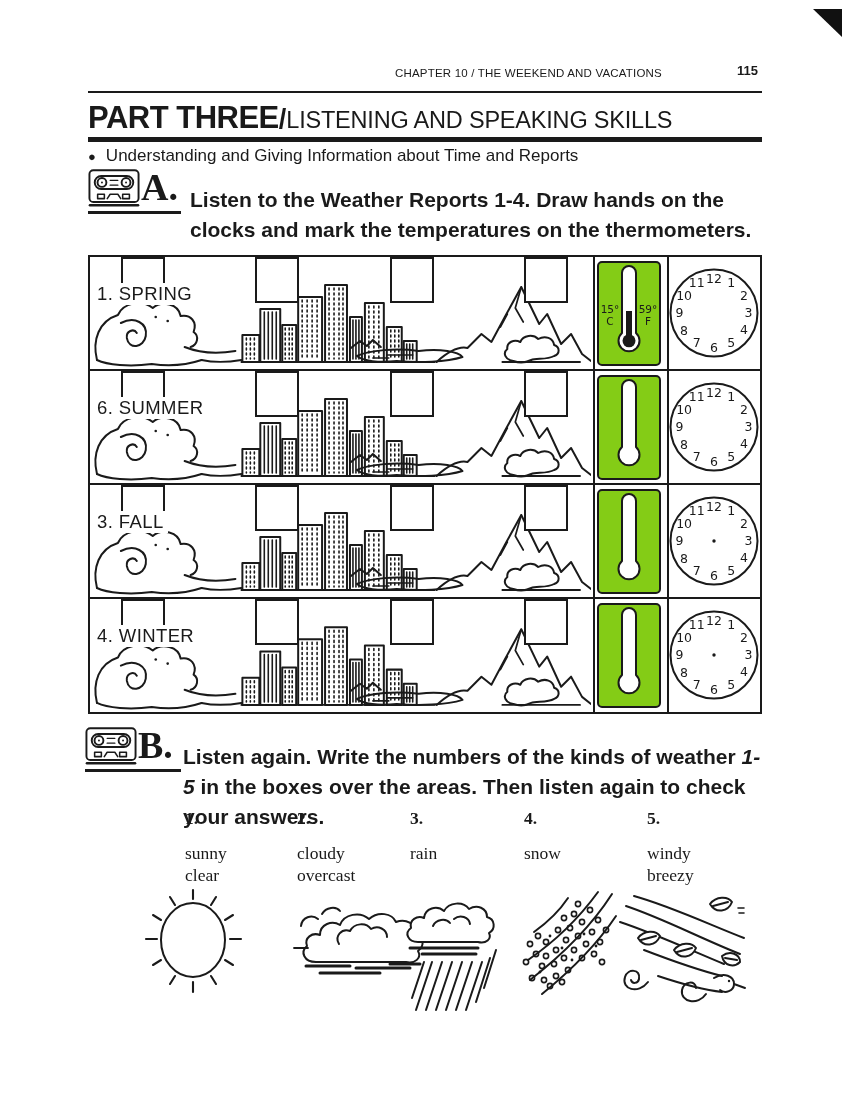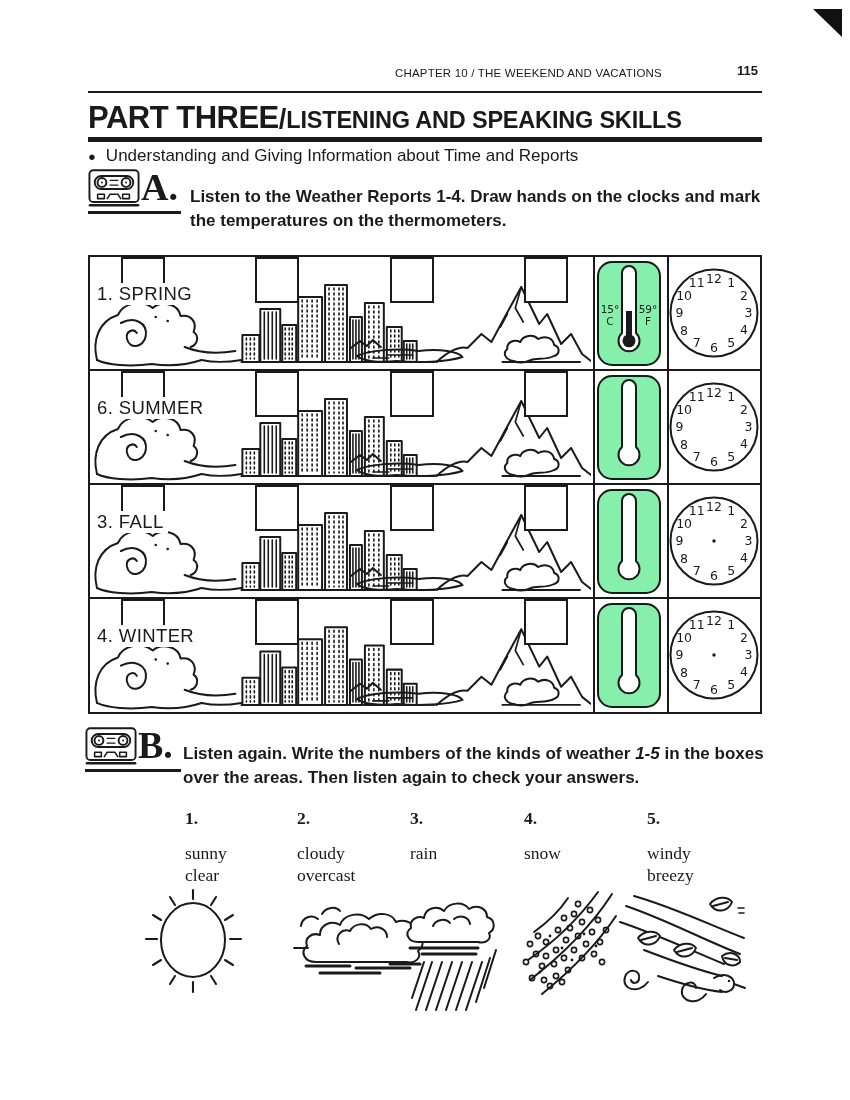--- a/index.html
+++ b/index.html
@@ -9,38 +9,38 @@
   .chapter-head{position:absolute;top:67px;right:188px;font-size:11.5px;font-weight:normal;letter-spacing:.2px;}
   .page-num{position:absolute;top:63px;right:92px;font-size:13px;font-weight:bold;}
   .rule{position:absolute;left:88px;width:674px;background:#1a1a1a;}
   .rule.thin{top:91px;height:2px;}
   .rule.thick{top:137px;height:4.5px;}
   .corner{position:absolute;left:813px;top:9px;width:29px;height:28px;background:#111;
           clip-path:polygon(0 0,100% 0,100% 100%);}
   .title-row{position:absolute;left:88px;top:100px;display:flex;align-items:baseline;gap:0;white-space:nowrap;}
   .title-row .t1{font-size:31px;font-weight:bold;letter-spacing:-.5px;}
   .title-row .tsep{font-size:27px;font-weight:bold;}
-  .title-row .t2{font-size:23.5px;font-weight:bold;letter-spacing:-.2px;text-align:center;}
+  .title-row .t2{font-size:23.5px;font-weight:normal;letter-spacing:-.2px;text-align:center;}
   .objective{position:absolute;left:88px;top:146px;font-size:17px;display:flex;align-items:center;gap:10px;}
   .objective .bullet{font-size:13px;}
   
   .letter{position:absolute;font-family:"Liberation Serif",serif;font-size:38px;font-weight:600;line-height:1;}
   .letter-underline{position:absolute;height:2.5px;background:#1a1a1a;}
-  .instr{position:absolute;font-size:17px;font-weight:bold;line-height:1.42;}
+  .instr{position:absolute;font-size:21px;font-weight:bold;line-height:1.42;}
   .cassette{position:absolute;width:52px;height:42px;}
   
   .atable{position:absolute;left:88px;top:255px;width:674px;height:459px;border:2.5px solid #1a1a1a;box-sizing:border-box;}
   .vline{position:absolute;top:0;height:100%;width:0;border-left:2px solid #1a1a1a;}
   .trow{position:absolute;left:0;width:100%;height:114px;box-sizing:border-box;border-bottom:2px solid #1a1a1a;}
   .trow.last{height:113px;border-bottom:none;}
   .scene{position:absolute;left:0;top:0;width:501px;height:100%;}
   .cbox{position:absolute;top:0;width:44px;height:46px;border:2.4px solid #1a1a1a;background:#fff;box-sizing:border-box;}
   .rlabel{position:absolute;left:7px;top:26px;font-size:18.5px;letter-spacing:.4px;background:#fff;padding-right:4px;}
   .thermo-box{position:absolute;left:507px;top:4px;width:64px;height:105px;border:2.5px solid #1a1a1a;
-              border-radius:15px;box-sizing:border-box;background:#86efac;}
+              border-radius:5px;box-sizing:border-box;background:#84cc16;}
   .thermo-box svg{position:absolute;left:-2px;top:-2px;width:64px;height:105px;}
   .clock{position:absolute;left:579px;top:11px;width:90px;height:90px;}
   .clock-num{font-family:"DejaVu Sans",sans-serif;font-size:12.5px;fill:#1a1a1a;}
   .thermo-label{font-family:"DejaVu Sans",sans-serif;font-size:10.5px;fill:#1a1a1a;text-anchor:middle;}
   
   .wk-num{position:absolute;top:808px;font-family:"Liberation Serif",serif;font-size:17.5px;font-weight:bold;}
   .wk-label{position:absolute;top:842px;font-family:"Liberation Serif",serif;font-size:17.5px;line-height:1.28;}
   .wicon{position:absolute;}
   
   .art{stroke:#1a1a1a;stroke-width:2;fill:none;stroke-linecap:round;stroke-linejoin:round;}

